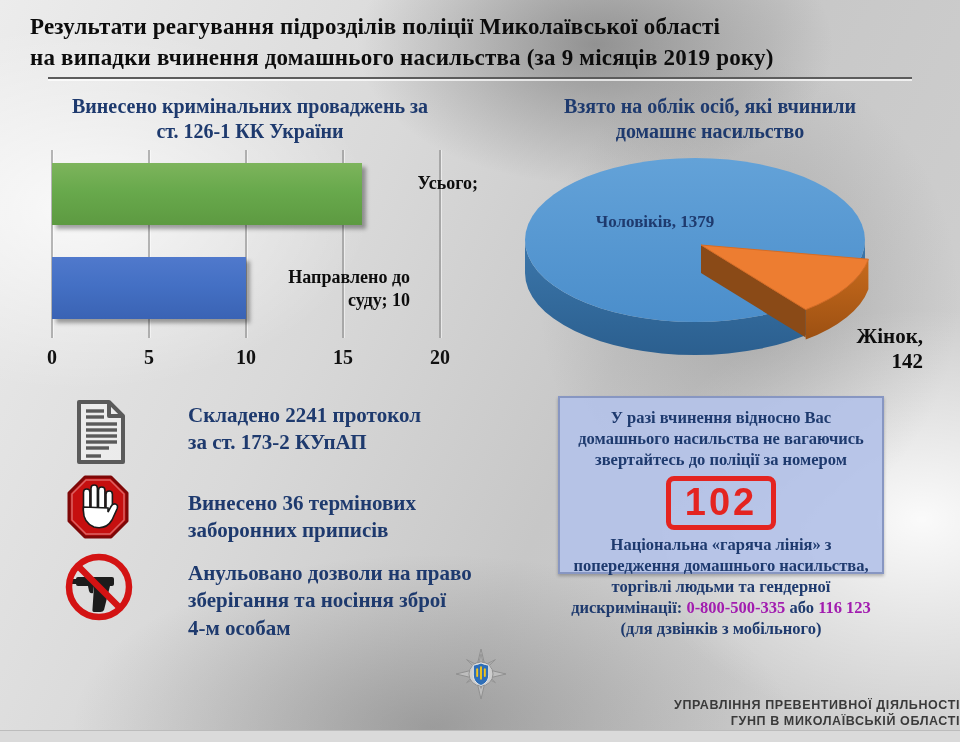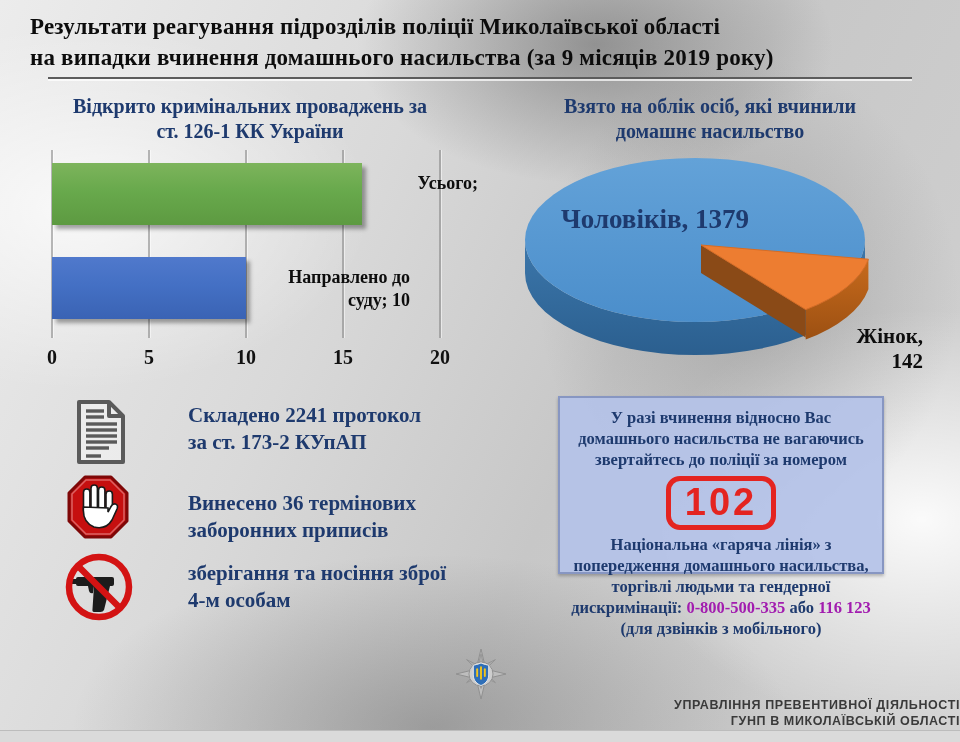--- a/index.html
+++ b/index.html
@@ -29,35 +29,35 @@
   .gridline{position:absolute;top:0;width:2px;height:188px;background:rgba(130,130,130,0.55);box-shadow:1px 0 0 rgba(255,255,255,0.5);}
   .bar{position:absolute;left:0;box-shadow:4px 4px 4px rgba(0,0,0,0.35);}
   .bar.green{top:13px;height:62px;background:linear-gradient(#7db45c,#68a94c 45%,#5d9a41);}
   .bar.blue{top:107px;height:62px;background:linear-gradient(#5079cc,#4470c4 45%,#3a63b4);}
   .bar-label{position:absolute;text-align:right;font-weight:bold;font-size:18px;line-height:1.25;color:#0d0d0d;}
   .ticks span{position:absolute;top:196px;transform:translateX(-50%);font-weight:bold;font-size:20px;color:#111;}
 
   
   .piechart{position:absolute;left:480px;top:94px;width:460px;height:290px;}
   .pie-svg{position:absolute;left:0;top:46px;}
-  .pie-label-men{position:absolute;left:70px;top:110px;width:210px;text-align:center;
-                 font-weight:bold;font-size:27px;color:#1e3a6e;}
+  .pie-label-men{position:absolute;left:70px;top:118px;width:210px;text-align:center;
+                 font-weight:bold;font-size:17px;color:#1e3a6e;}
   .pie-label-women{position:absolute;left:313px;top:230px;width:130px;text-align:right;
                  font-weight:bold;font-size:21px;line-height:1.2;color:#0d0d0d;}
 
   
   .stat-icon{position:absolute;}
   .stat-text{position:absolute;font-weight:bold;font-size:21px;line-height:1.3;color:#1e3a6e;}
 
   
   .infobox{position:absolute;left:558px;top:396px;width:326px;height:178px;box-sizing:border-box;
            background:rgba(180,194,232,0.92);border:2px solid #8796c2;box-shadow:0 2px 3px rgba(0,0,0,0.25);
            text-align:center;padding:9px 10px 0 10px;}
   .infobox p{margin:0;font-weight:bold;font-size:16.5px;line-height:1.28;color:#1e3a6e;}
-  .badge-102{display:inline-block;margin:6px auto 4px auto;border:5px solid #e42420;border-radius:14px;
+  .badge-102{display:inline-block;margin:6px auto 4px auto;border:5px solid #e42420;border-radius:8px;
              padding:0 14px;color:#e42420;font-family:"Liberation Sans",sans-serif;
              font-weight:bold;font-size:38px;line-height:1.15;letter-spacing:3px;}
   .red{color:#a21caf;}
 
   
   .footer-star{position:absolute;left:456px;top:649px;}
   .footer-line{position:absolute;left:0;width:960px;text-align:right;
                font-family:"Liberation Sans",sans-serif;font-weight:bold;color:#3a3a3a;letter-spacing:0.6px;}
   .footer-line.l1{top:698px;font-size:12.5px;}
   .footer-line.l2{top:714px;font-size:12.5px;}
@@ -68,21 +68,21 @@
 <div class="stage">
 
   <div class="title">
     <div>Результати реагування підрозділів поліції Миколаївської області</div>
     <div>на випадки вчинення домашнього насильства (за 9 місяців 2019 року)</div>
   </div>
   <div class="title-rule"></div>
 
   <div class="barchart">
     <div class="chart-title">
-      <div>Відкрито кримінальних проваджень за</div>
+      <div>Винесено кримінальних проваджень за</div>
       <div>ст. 126-1 КК України</div>
     </div>
     <div class="plot">
       <div class="gridline" style="left:-1px"></div>
       <div class="gridline" style="left:96px"></div>
       <div class="gridline" style="left:193px"></div>
       <div class="gridline" style="left:290px"></div>
       <div class="gridline" style="left:387px"></div>
 
       <div class="bar green" style="width:310px"></div>
@@ -183,20 +183,21 @@
     <g fill="#1c1c1c">
       <rect x="12" y="27" width="38" height="9" rx="2"></rect>
       <rect x="8" y="29" width="6" height="5"></rect>
       <path d="M30,36 L46,36 L40,60 Q39,62 36.5,62 L30,62 Q28,62 28.5,59 Z"></path>
       <path d="M24,36 L30,36 L29,43 Q26,44 25,41 Z"></path>
     </g>
     <circle cx="35" cy="37" r="30" fill="none" stroke="#d31313" stroke-width="6.5"></circle>
     <line x1="14" y1="16" x2="56" y2="58" stroke="#d31313" stroke-width="6.5"></line>
   </svg>
   <div class="stat-text" style="left:188px;top:560px">
+    <div>Анульовано дозволи на право</div>
     <div>зберігання та носіння зброї</div>
     <div>4-м особам</div>
   </div>
 
   <div class="infobox">
     <p>
       <span>У разі вчинення відносно Вас</span><br>
       <span>домашнього насильства не вагаючись</span><br>
       <span>звертайтесь до поліції за номером</span>
     </p>

